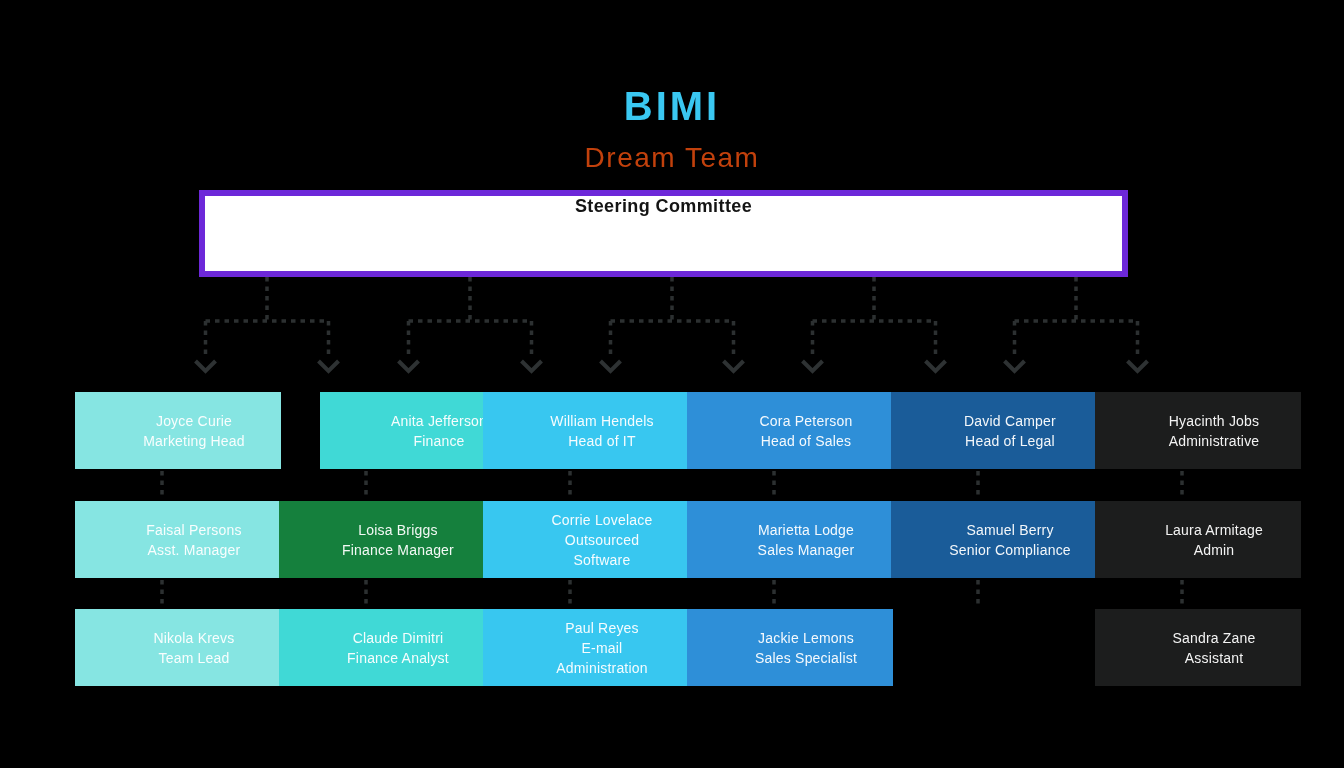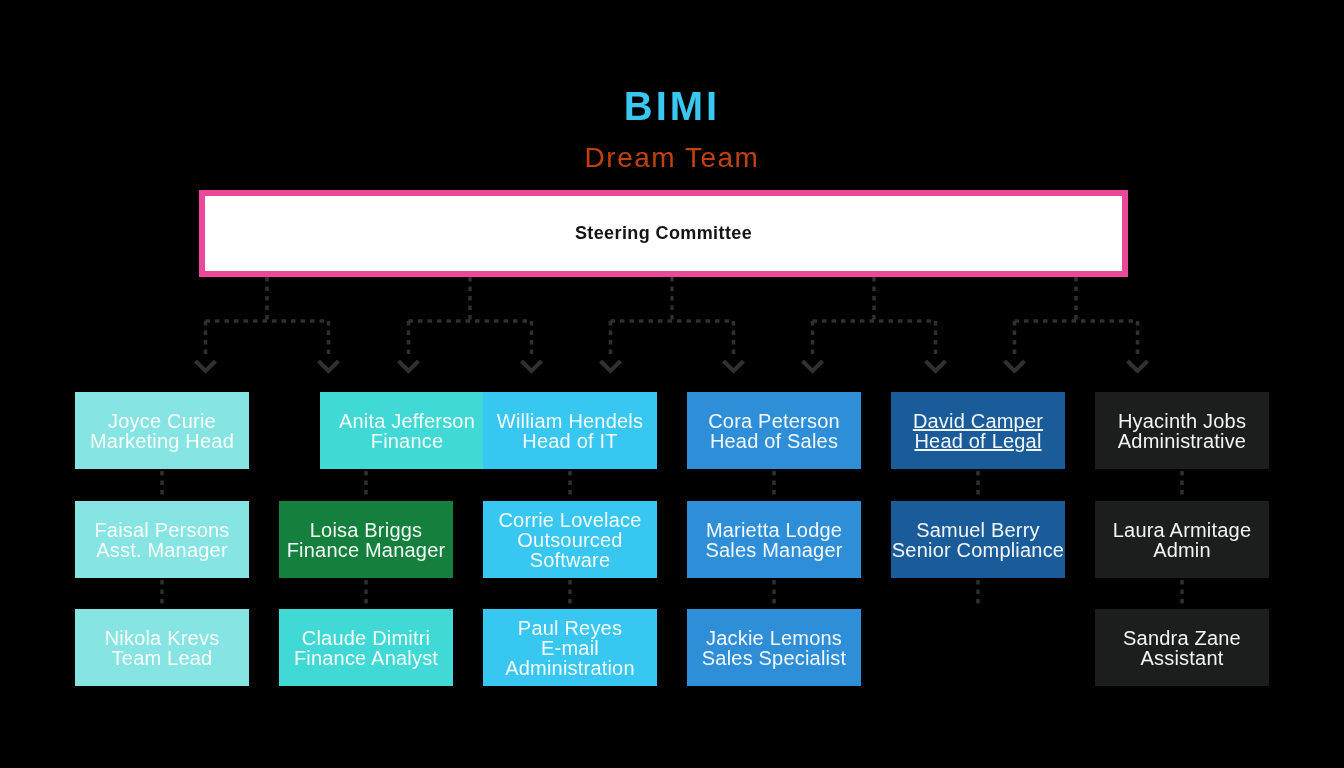--- a/index.html
+++ b/index.html
@@ -38,23 +38,22 @@
     line-height: 1;
   }
   .root-box {
     position: absolute;
     left: 199px;
     top: 190px;
     width: 929px;
     height: 87px;
     box-sizing: border-box;
     background: #ffffff;
-    border: 6px solid #ec4899;
+    border: 6px solid #6d28d9;
     display: flex;
-    align-items: center;
     justify-content: center;
   }
   .root-label {
     font-size: 18px;
     font-weight: 700;
     color: #141414;
     letter-spacing: 0.4px;
   }
   svg.connectors {
     position: absolute;
@@ -67,23 +66,24 @@
   .cell {
     position: absolute;
     width: 174px;
     height: 77px;
     display: flex;
     flex-direction: column;
     align-items: center;
     justify-content: center;
     text-align: center;
     color: rgba(255,255,255,0.95);
-    font-size: 20px;
+    font-size: 14px;
     line-height: 20px;
     letter-spacing: 0.2px;
+    padding-left: 32px;
   }
   .cell .role { white-space: pre-line; }
   .c0 { left: 75px; }
   .c1 { left: 279px; }
   .c2 { left: 483px; }
   .c3 { left: 687px; }
   .c4 { left: 891px; }
   .c5 { left: 1095px; }
   .r0 { top: 392px; }
   .r1 { top: 501px; }
@@ -173,21 +173,21 @@
   </div>
   <div class="cell c3 r1" style="background: rgb(46, 143, 216);">
     <div class="name">Marietta Lodge</div>
     <div class="role">Sales Manager</div>
   </div>
   <div class="cell c3 r2" style="background: rgb(46, 143, 216);">
     <div class="name">Jackie Lemons</div>
     <div class="role">Sales Specialist</div>
   </div>
 
-  <div class="cell c4 r0" style="background: rgb(26, 92, 153); text-decoration: underline;">
+  <div class="cell c4 r0" style="background: rgb(26, 92, 153);">
     <div class="name">David Camper</div>
     <div class="role">Head of Legal</div>
   </div>
   <div class="cell c4 r1" style="background: rgb(26, 92, 153);">
     <div class="name">Samuel Berry</div>
     <div class="role">Senior Compliance</div>
   </div>
 
   <div class="cell c5 r0" style="background: rgb(28, 29, 29);">
     <div class="name">Hyacinth Jobs</div>

